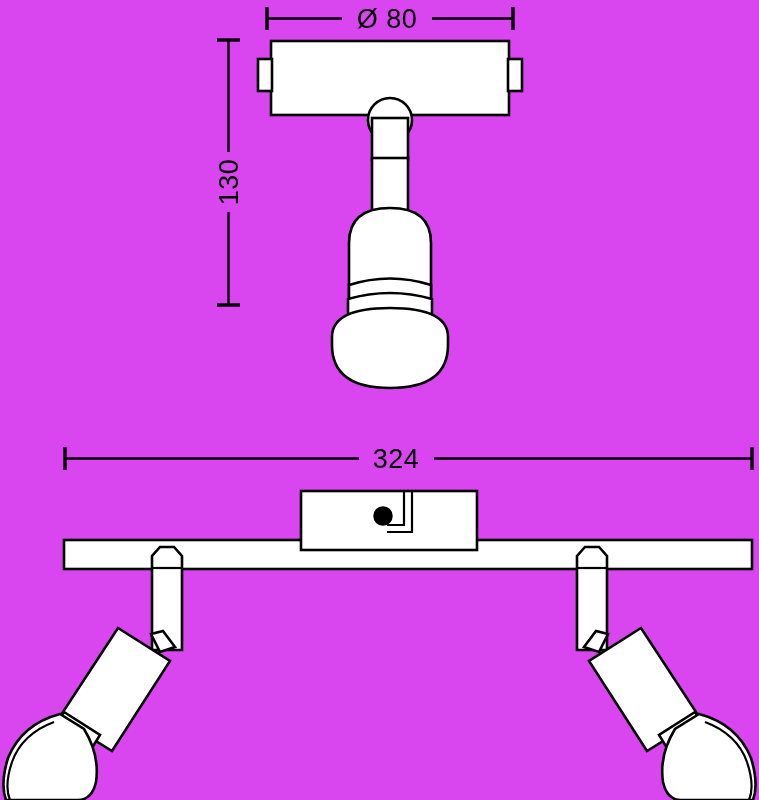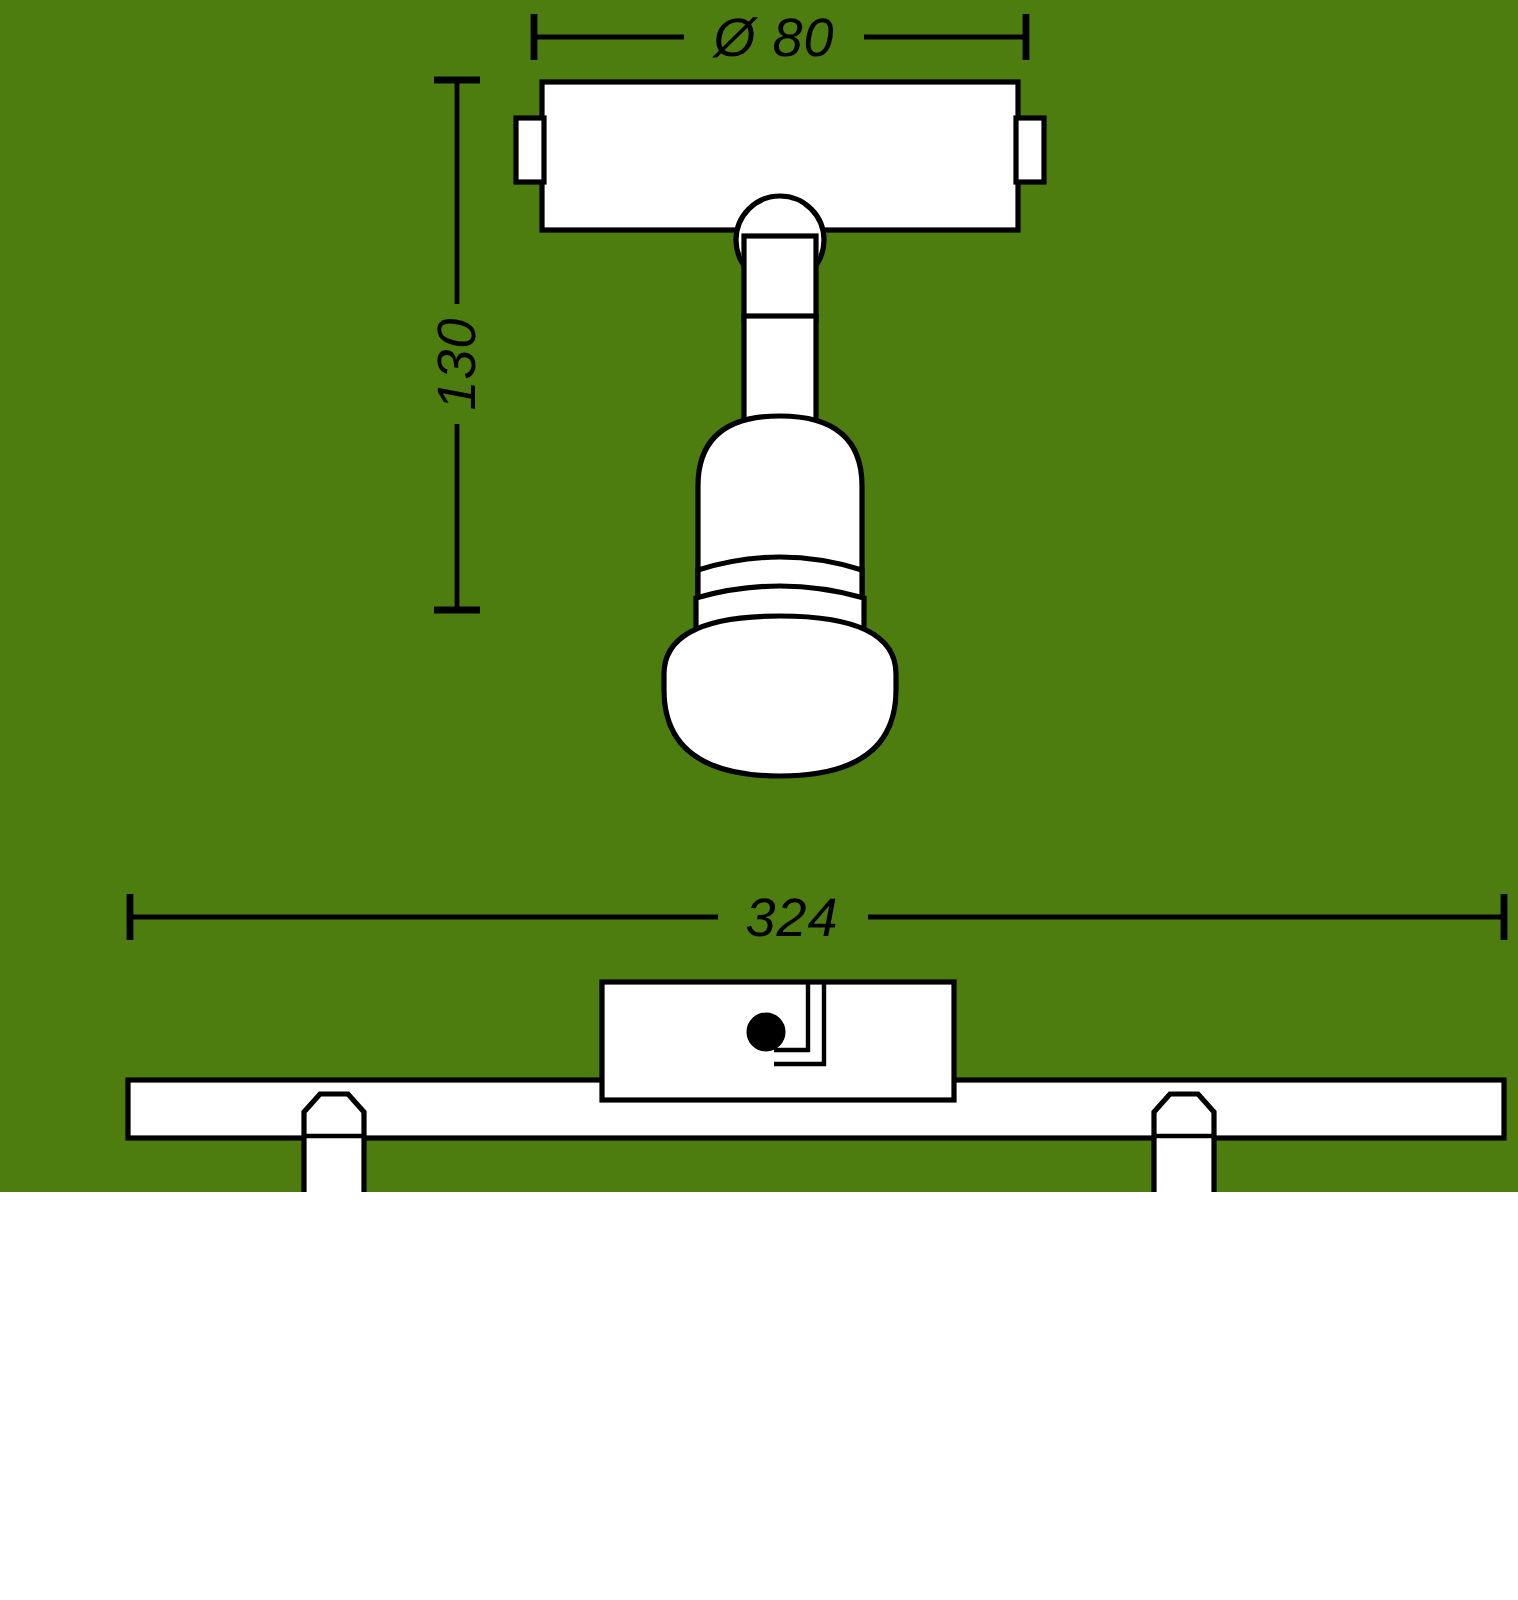--- a/index.html
+++ b/index.html
@@ -6,24 +6,23 @@
     margin: 0;
     padding: 0;
     background: #ffffff;
   }
   body {
     font-family: "Liberation Sans", sans-serif;
   }
   #drawing-root {
     position: relative;
     width: 759px;
-    height: 596px;
-    background: #4d7c0f;
+    height: 800px;
+    background: #d946ef;
     overflow: hidden;
-    font-style: italic;
   }
   svg.tech-drawing {
     display: block;
     width: 759px;
     height: 800px;
   }
   .outline {
     fill: #ffffff;
     stroke: #000000;
     stroke-width: 2.6;

